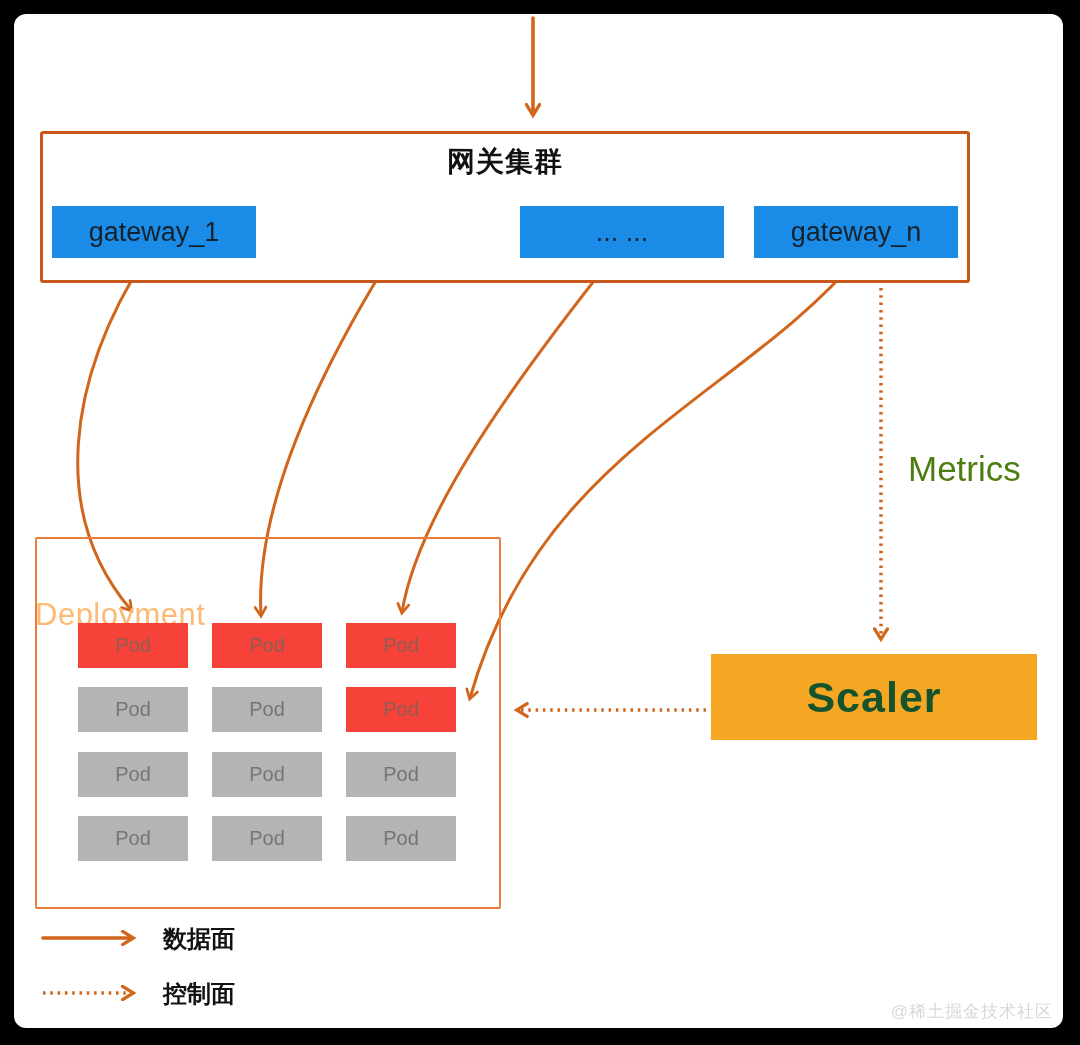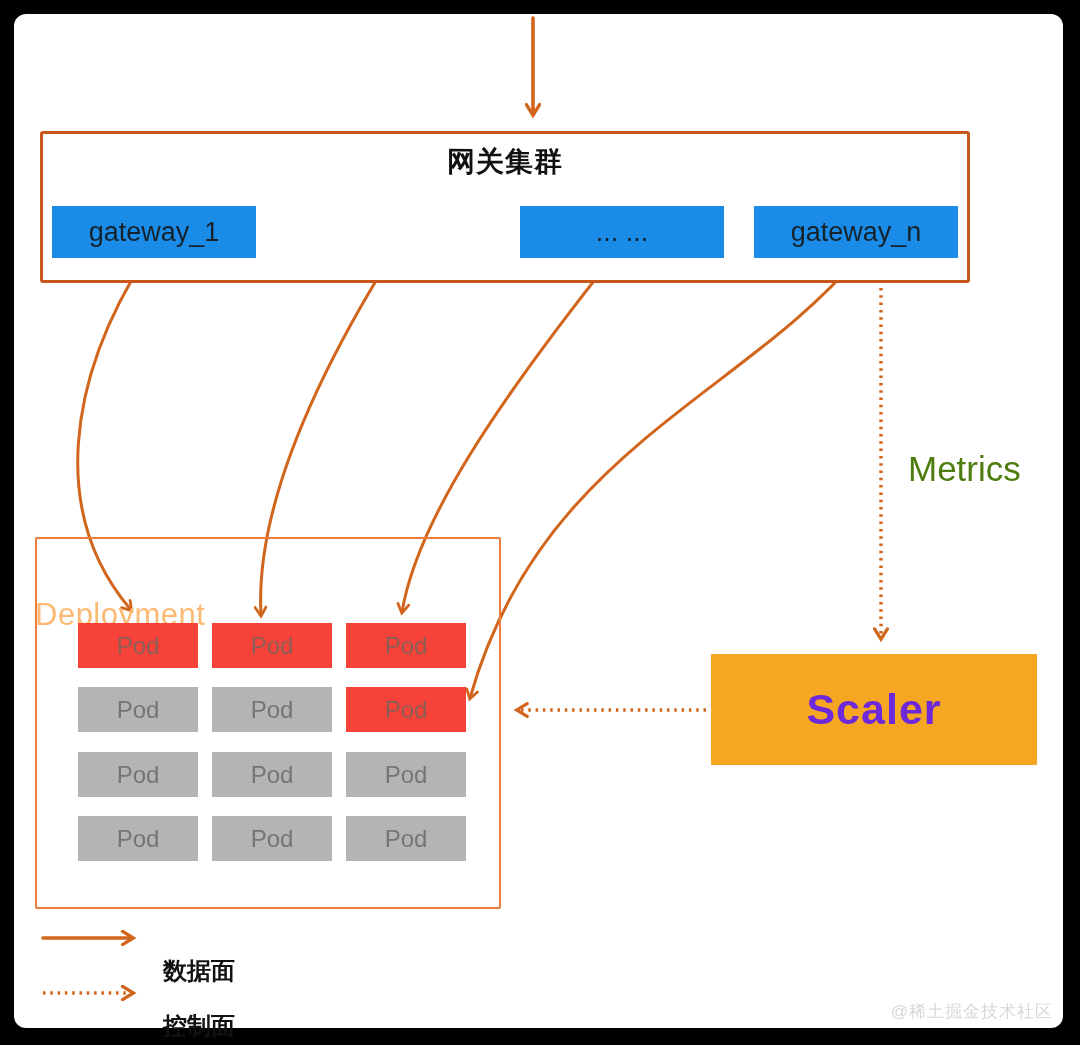--- a/index.html
+++ b/index.html
@@ -34,37 +34,37 @@
 
   .deploy-box{
     left:35px;top:537px;width:462px;height:368px;
     border:2px solid var(--deployment-border);border-radius:2px;background:transparent;
   }
   .deploy-title{
     left:35px;top:549px;width:462px;text-align:left;
     font-size:31px;color:#fdba74;letter-spacing:0.5px;margin-top:48px;
   }
   .pod{
-    width:120px;height:45px;display:flex;align-items:center;justify-content:center;
-    font-size:24px;
+    width:110px;height:45px;display:flex;align-items:center;justify-content:center;
+    font-size:20px;
   }
   .pod-red{background:var(--pod-red);color:var(--pod-red-text);}
   .pod-gray{background:var(--pod-gray);color:var(--pod-gray-text);}
   .pc0{left:78px;} .pc1{left:212px;} .pc2{left:346px;}
   .pr0{top:623px;} .pr1{top:687px;} .pr2{top:752px;} .pr3{top:816px;}
 
   .scaler{
-    left:711px;top:654px;width:326px;height:111px;background:var(--scaler-orange);
-    color:#6d28d9;font-size:43px;font-weight:bold;
+    left:711px;top:654px;width:326px;height:86px;background:var(--scaler-orange);
+    color:#14532d;font-size:43px;font-weight:bold;
     display:flex;align-items:center;justify-content:center;letter-spacing:1px;
   }
   .metrics-label{left:908px;top:449px;font-size:35px;color:#4d7c0f;}
   .scaleup-label{left:528px;top:644px;font-size:34px;color:#0a0a0a;}
 
-  .legend-label{font-size:24px;color:#121212;font-weight:600;margin-top:32px;}
+  .legend-label{font-size:24px;color:#121212;font-weight:600;}
   .lg0{left:163px;top:923px;}
   .lg1{left:163px;top:978px;}
 
   .watermark{right:27px;top:1000px;font-size:17px;color:#d8d8d8;letter-spacing:1px;}
 </style>
 </head>
 <body>
 
 <div class="stage">
   <div class="card"></div>

